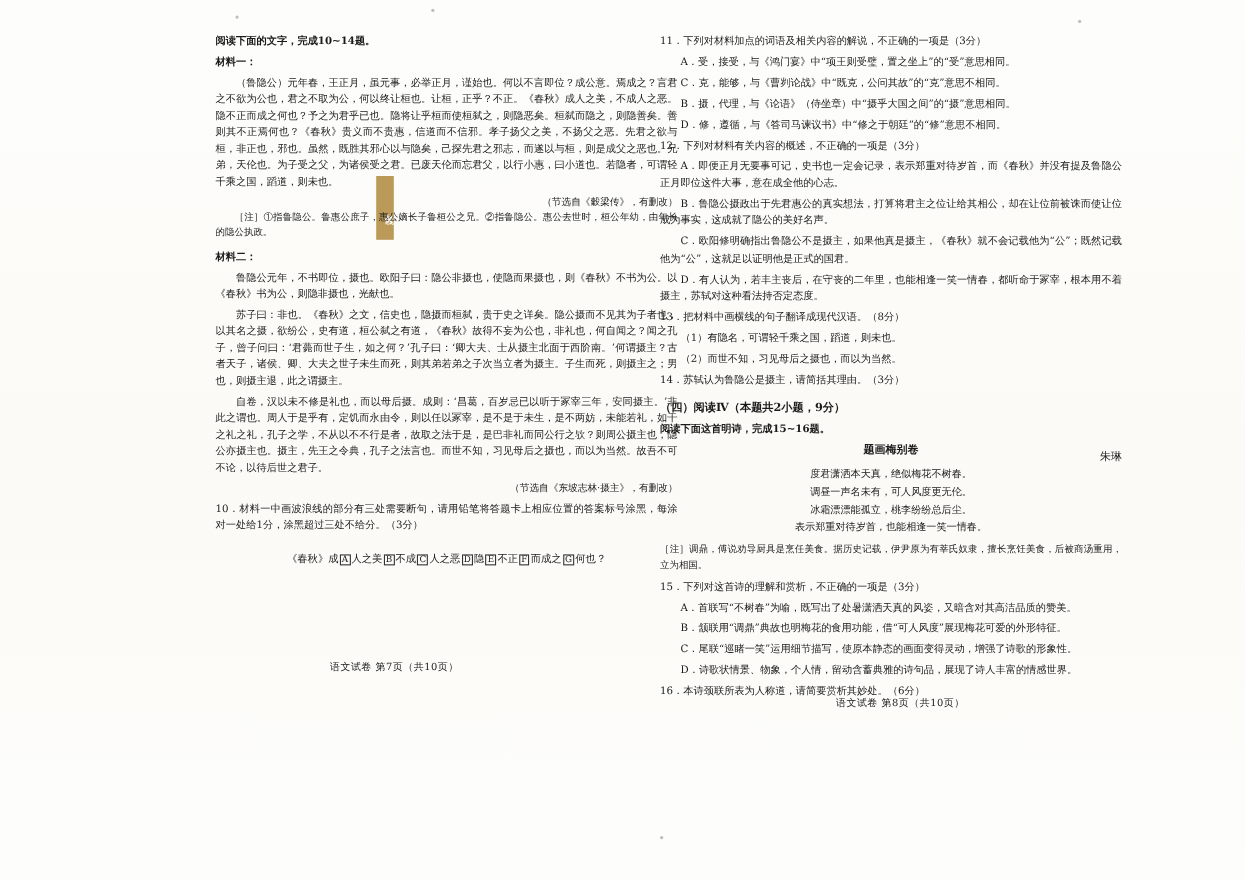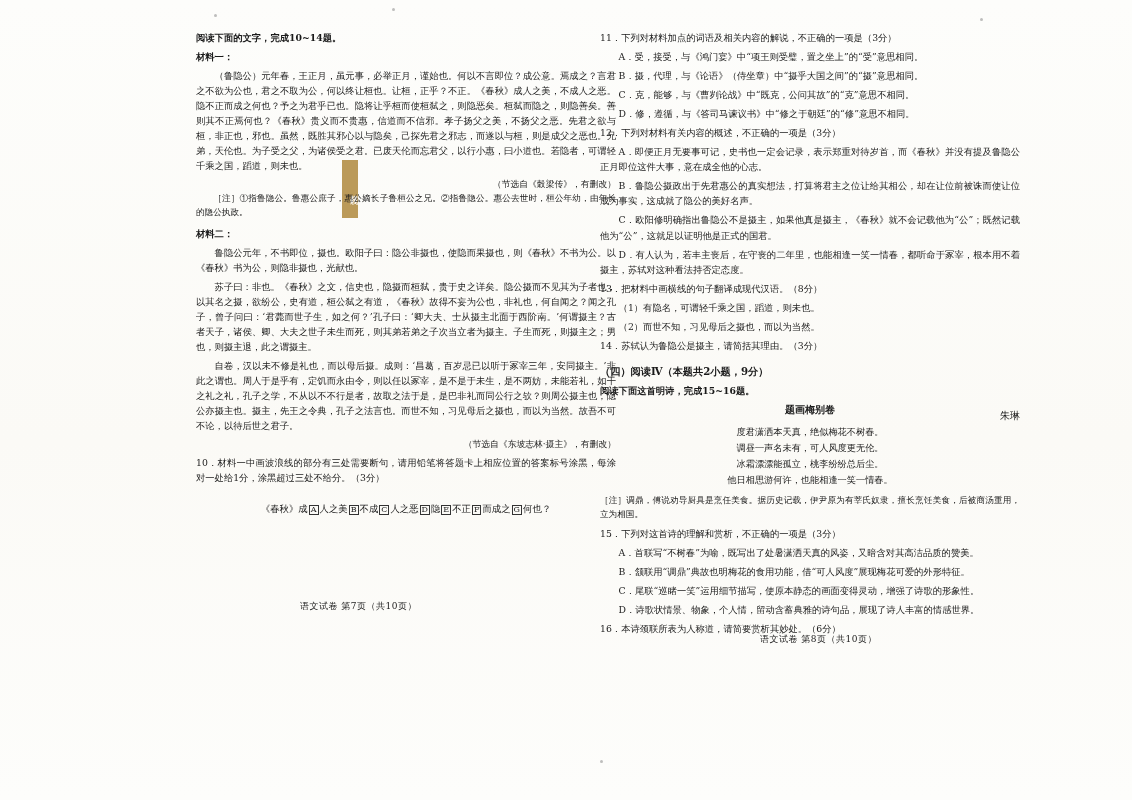--- a/index.html
+++ b/index.html
@@ -117,22 +117,22 @@
       <span>《春秋》成</span><span class="boxletter">A</span><span>人之美</span><span class="boxletter">B</span><span>不成</span><span class="boxletter">C</span><span>人之恶</span><span class="boxletter">D</span><span>隐</span><span class="boxletter">E</span><span>不正</span><span class="boxletter">F</span><span>而成之</span><span class="boxletter">G</span><span>何也？</span>
     </div>
   </div>
 
   <div class="footer footer-left">语文试卷  第7页（共10页）</div>
 
   <div class="col col-right">
 
     <div class="blk">11．下列对材料加点的词语及相关内容的解说，不正确的一项是（3分）</div>
     <div class="blk qopt">A．受，接受，与《鸿门宴》中“项王则受璧，置之坐上”的“受”意思相同。</div>
+    <div class="blk qopt">C．克，能够，与《曹刿论战》中“既克，公问其故”的“克”意思不相同。</div>
     <div class="blk qopt">B．摄，代理，与《论语》（侍坐章）中“摄乎大国之间”的“摄”意思相同。</div>
-    <div class="blk qopt">C．克，能够，与《曹刿论战》中“既克，公问其故”的“克”意思不相同。</div>
     <div class="blk qopt">D．修，遵循，与《答司马谏议书》中“修之于朝廷”的“修”意思不相同。</div>
 
     <div class="blk">12．下列对材料有关内容的概述，不正确的一项是（3分）</div>
     <div class="blk qopt">A．即便正月无要事可记，史书也一定会记录，表示郑重对待岁首，而《春秋》并没有提及鲁隐公正月即位这件大事，意在成全他的心志。</div>
     <div class="blk qopt">B．鲁隐公摄政出于先君惠公的真实想法，打算将君主之位让给其相公，却在让位前被诛而使让位成为事实，这成就了隐公的美好名声。</div>
     <div class="blk qopt">C．欧阳修明确指出鲁隐公不是摄主，如果他真是摄主，《春秋》就不会记载他为“公”；既然记载他为“公”，这就足以证明他是正式的国君。</div>
     <div class="blk qopt">D．有人认为，若丰主丧后，在守丧的二年里，也能相逢一笑一情春，都听命于冢宰，根本用不着摄主，苏轼对这种看法持否定态度。</div>
 
     <div class="blk">13．把材料中画横线的句子翻译成现代汉语。（8分）</div>
     <div class="blk qopt">（1）有隐名，可谓轻千乘之国，蹈道，则未也。</div>
@@ -142,21 +142,21 @@
 
     <div class="blk sec-title mt10">（四）阅读Ⅳ（本题共2小题，9分）</div>
     <div class="blk bold">阅读下面这首明诗，完成15~16题。</div>
 
     <div class="poem-title">题画梅别卷</div>
     <div class="poem-author" style="text-align:right;margin-top:-11px;">朱琳</div>
 
     <div class="poem-line">度君潇洒本天真，绝似梅花不树春。</div>
     <div class="poem-line">调昼一声名未有，可人风度更无伦。</div>
     <div class="poem-line">冰霜漂漂能孤立，桃李纷纷总后尘。</div>
-    <div class="poem-line">他日相思游何许，也能相逢一笑一情春。</div>
+    <div class="poem-line">表示郑重对待岁首，也能相逢一笑一情春。</div>
 
     <div class="blk notes mt6">［注］调鼎，傅说劝导厨具是烹任美食。据历史记载，伊尹原为有莘氏奴隶，擅长烹饪美食，后被商汤重用，立为相国。</div>
 
     <div class="blk">15．下列对这首诗的理解和赏析，不正确的一项是（3分）</div>
     <div class="blk qopt">A．首联写“不树春”为喻，既写出了处暑潇洒天真的风姿，又暗含对其高洁品质的赞美。</div>
     <div class="blk qopt">B．颔联用“调鼎”典故也明梅花的食用功能，借“可人风度”展现梅花可爱的外形特征。</div>
     <div class="blk qopt">C．尾联“巡睹一笑”运用细节描写，使原本静态的画面变得灵动，增强了诗歌的形象性。</div>
     <div class="blk qopt">D．诗歌状情景、物象，个人情，留动含蓄典雅的诗句品，展现了诗人丰富的情感世界。</div>
 
     <div class="blk">16．本诗颈联所表为人称道，请简要赏析其妙处。（6分）</div>

